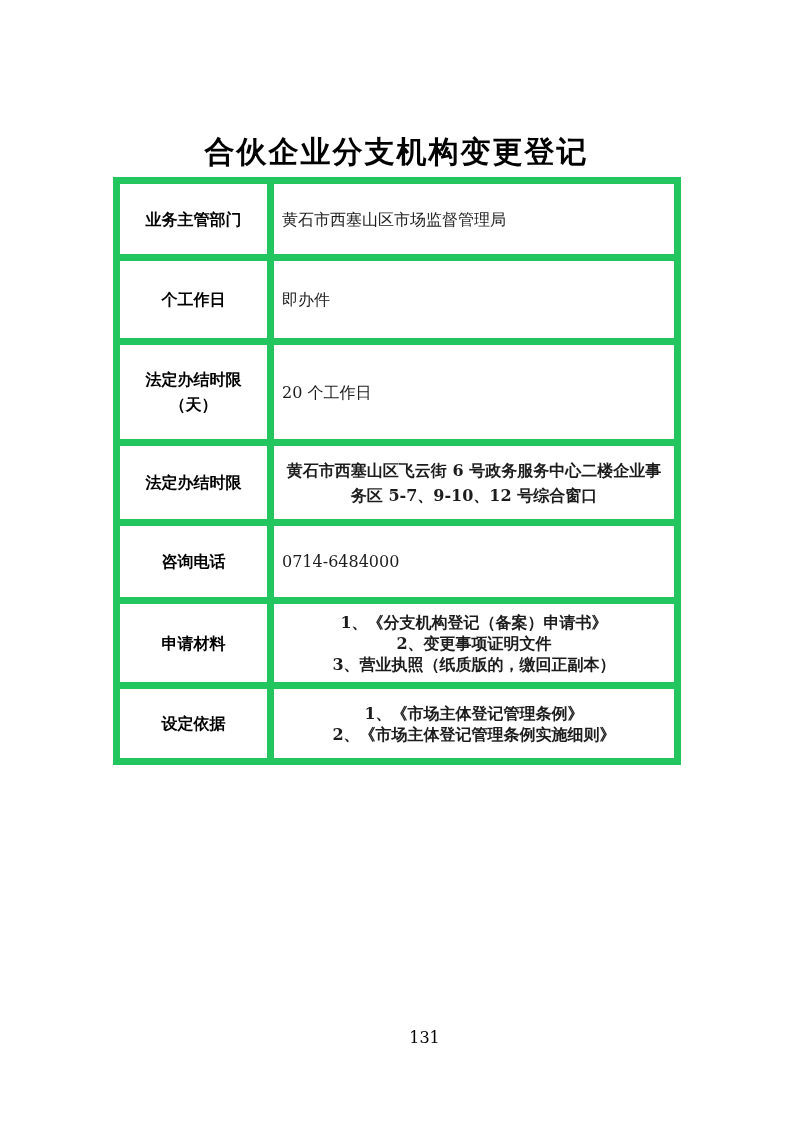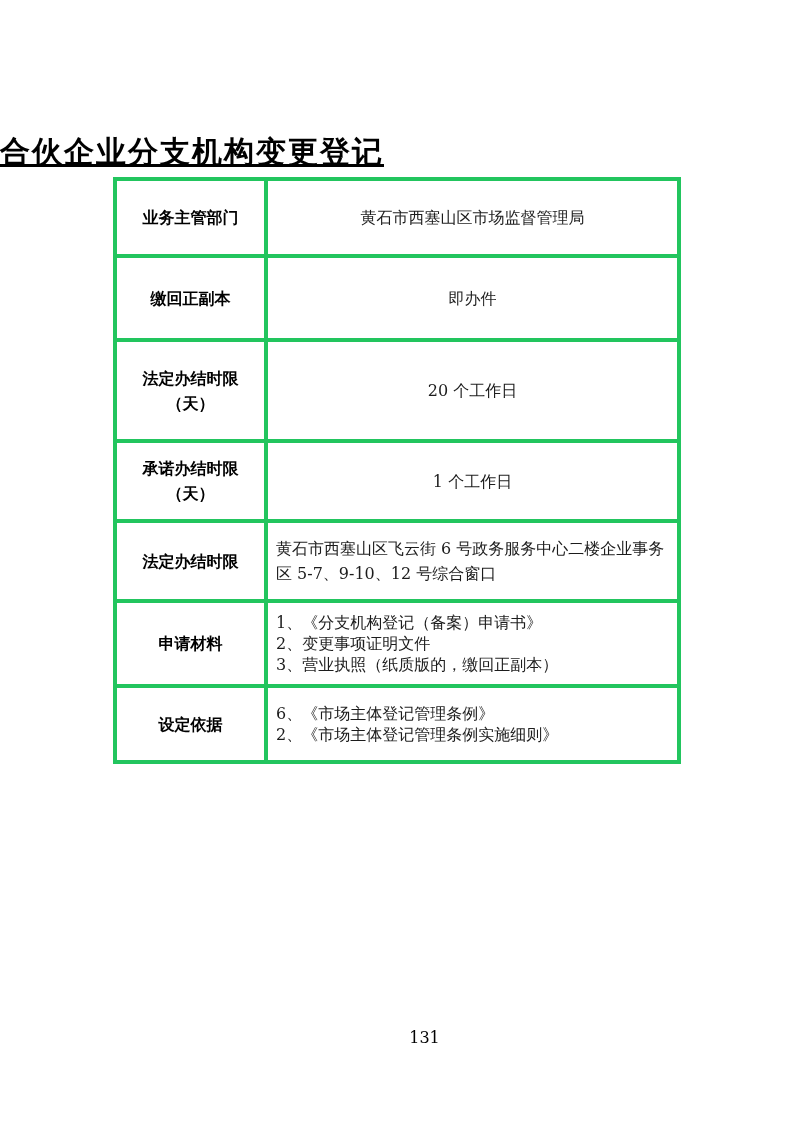--- a/index.html
+++ b/index.html
@@ -8,36 +8,36 @@
     width:793px;height:1122px;
     background:#ffffff;
     overflow:hidden;
     font-family:"DejaVu Serif","Liberation Serif",serif;
     color:#000;
   }
   .doc-title{
     position:absolute;
     top:132px;left:0;width:100%;
     margin:0;
+    text-align:center;
     font-size:30px;
     font-weight:bold;
     letter-spacing:2px;
     font-family:"DejaVu Serif","Liberation Serif",serif;
     color:#000;
-    text-decoration:underline;
   }
   table.info-table{
     position:absolute;
     top:177px;left:113px;
     width:568px;
     border-collapse:collapse;
     table-layout:fixed;
   }
   table.info-table td{
-    border:4px solid #22c55e;
+    border:7px solid #22c55e;
     overflow:hidden;
   }
   td.row-label{
     width:135px;
     text-align:center;
     vertical-align:middle;
     font-family:"DejaVu Sans","Liberation Sans",sans-serif;
     font-weight:bold;
     font-size:16px;
     line-height:25px;
@@ -46,22 +46,22 @@
   }
   td.row-value{
     vertical-align:middle;
     font-family:"DejaVu Serif","Liberation Serif",serif;
     font-weight:normal;
     font-size:16px;
     line-height:25px;
     padding:2px 8px;
     color:#1c1c1c;
   }
-  td.center{text-align:center;}
-  td.left{text-align:left;}
+  td.center{}
+  td.left{text-align:center;font-weight:bold;}
   .line{line-height:21px;}
   .page-number{
     position:absolute;
     top:1028px;left:0;width:100%;
     text-align:center;
     font-size:16px;
     font-family:"DejaVu Serif","Liberation Serif",serif;
     color:#000;
     margin-left:28px;
   }
@@ -73,47 +73,47 @@
 
   <h1 class="doc-title">合伙企业分支机构变更登记</h1>
 
   <table class="info-table">
     <tbody>
       <tr style="height:77px;">
         <td class="row-label">业务主管部门</td>
         <td class="row-value center">黄石市西塞山区市场监督管理局</td>
       </tr>
       <tr style="height:84px;">
-        <td class="row-label">缴回正副本</td>
+        <td class="row-label">个工作日</td>
         <td class="row-value center">即办件</td>
       </tr>
       <tr style="height:101px;">
         <td class="row-label">法定办结时限（天）</td>
         <td class="row-value center">20 个工作日</td>
       </tr>
       <tr style="height:80px;">
-        <td class="row-label">承诺办结时限（天）</td>
-        <td class="row-value center">1 个工作日</td>
-      </tr>
-      <tr style="height:80px;">
         <td class="row-label">法定办结时限</td>
         <td class="row-value left">黄石市西塞山区飞云街 6 号政务服务中心二楼企业事务区 5-7、9-10、12 号综合窗口</td>
+      </tr>
+      <tr style="height:78px;">
+        <td class="row-label">咨询电话</td>
+        <td class="row-value center">0714-6484000</td>
       </tr>
       <tr style="height:85px;">
         <td class="row-label">申请材料</td>
         <td class="row-value left">
           <div class="line">1、《分支机构登记（备案）申请书》</div>
           <div class="line">2、变更事项证明文件</div>
           <div class="line">3、营业执照（纸质版的，缴回正副本）</div>
         </td>
       </tr>
       <tr style="height:76px;">
         <td class="row-label">设定依据</td>
         <td class="row-value left">
-          <div class="line">6、《市场主体登记管理条例》</div>
+          <div class="line">1、《市场主体登记管理条例》</div>
           <div class="line">2、《市场主体登记管理条例实施细则》</div>
         </td>
       </tr>
     </tbody>
   </table>
 
   <div class="page-number">131</div>
 
 </div>
 

